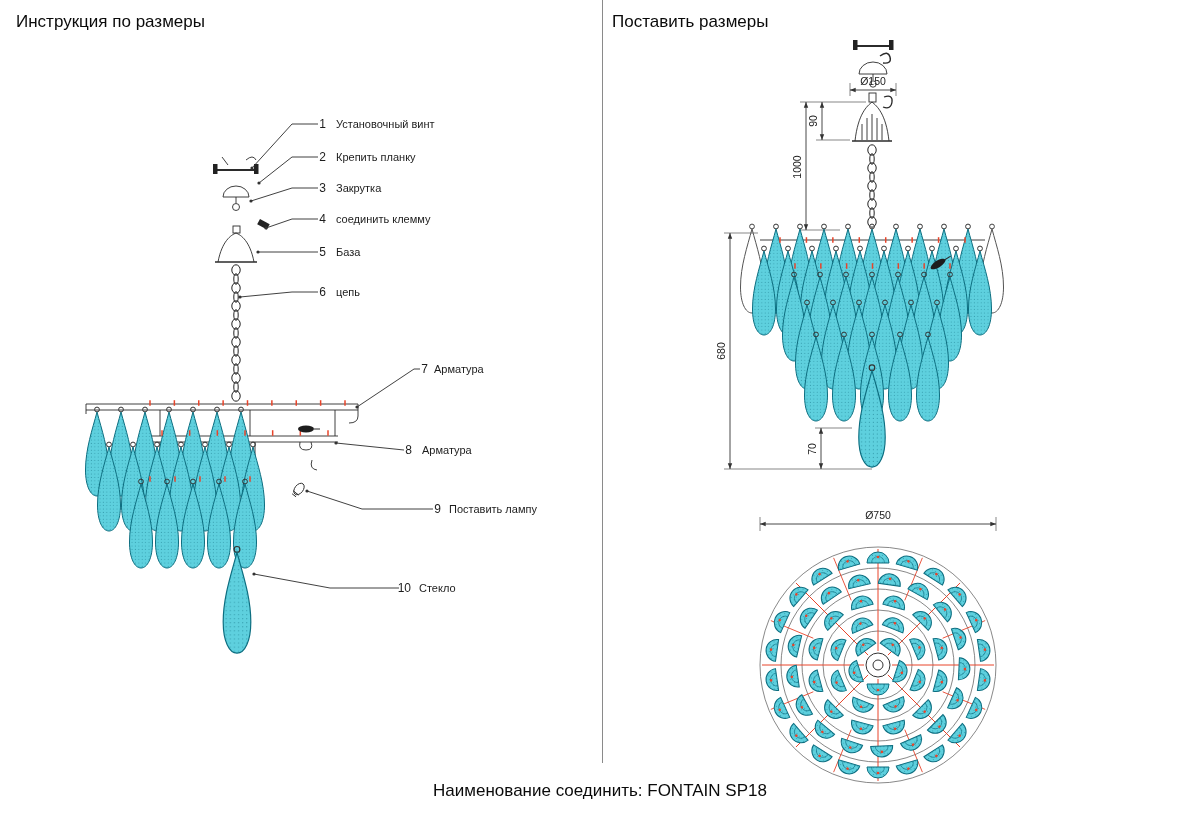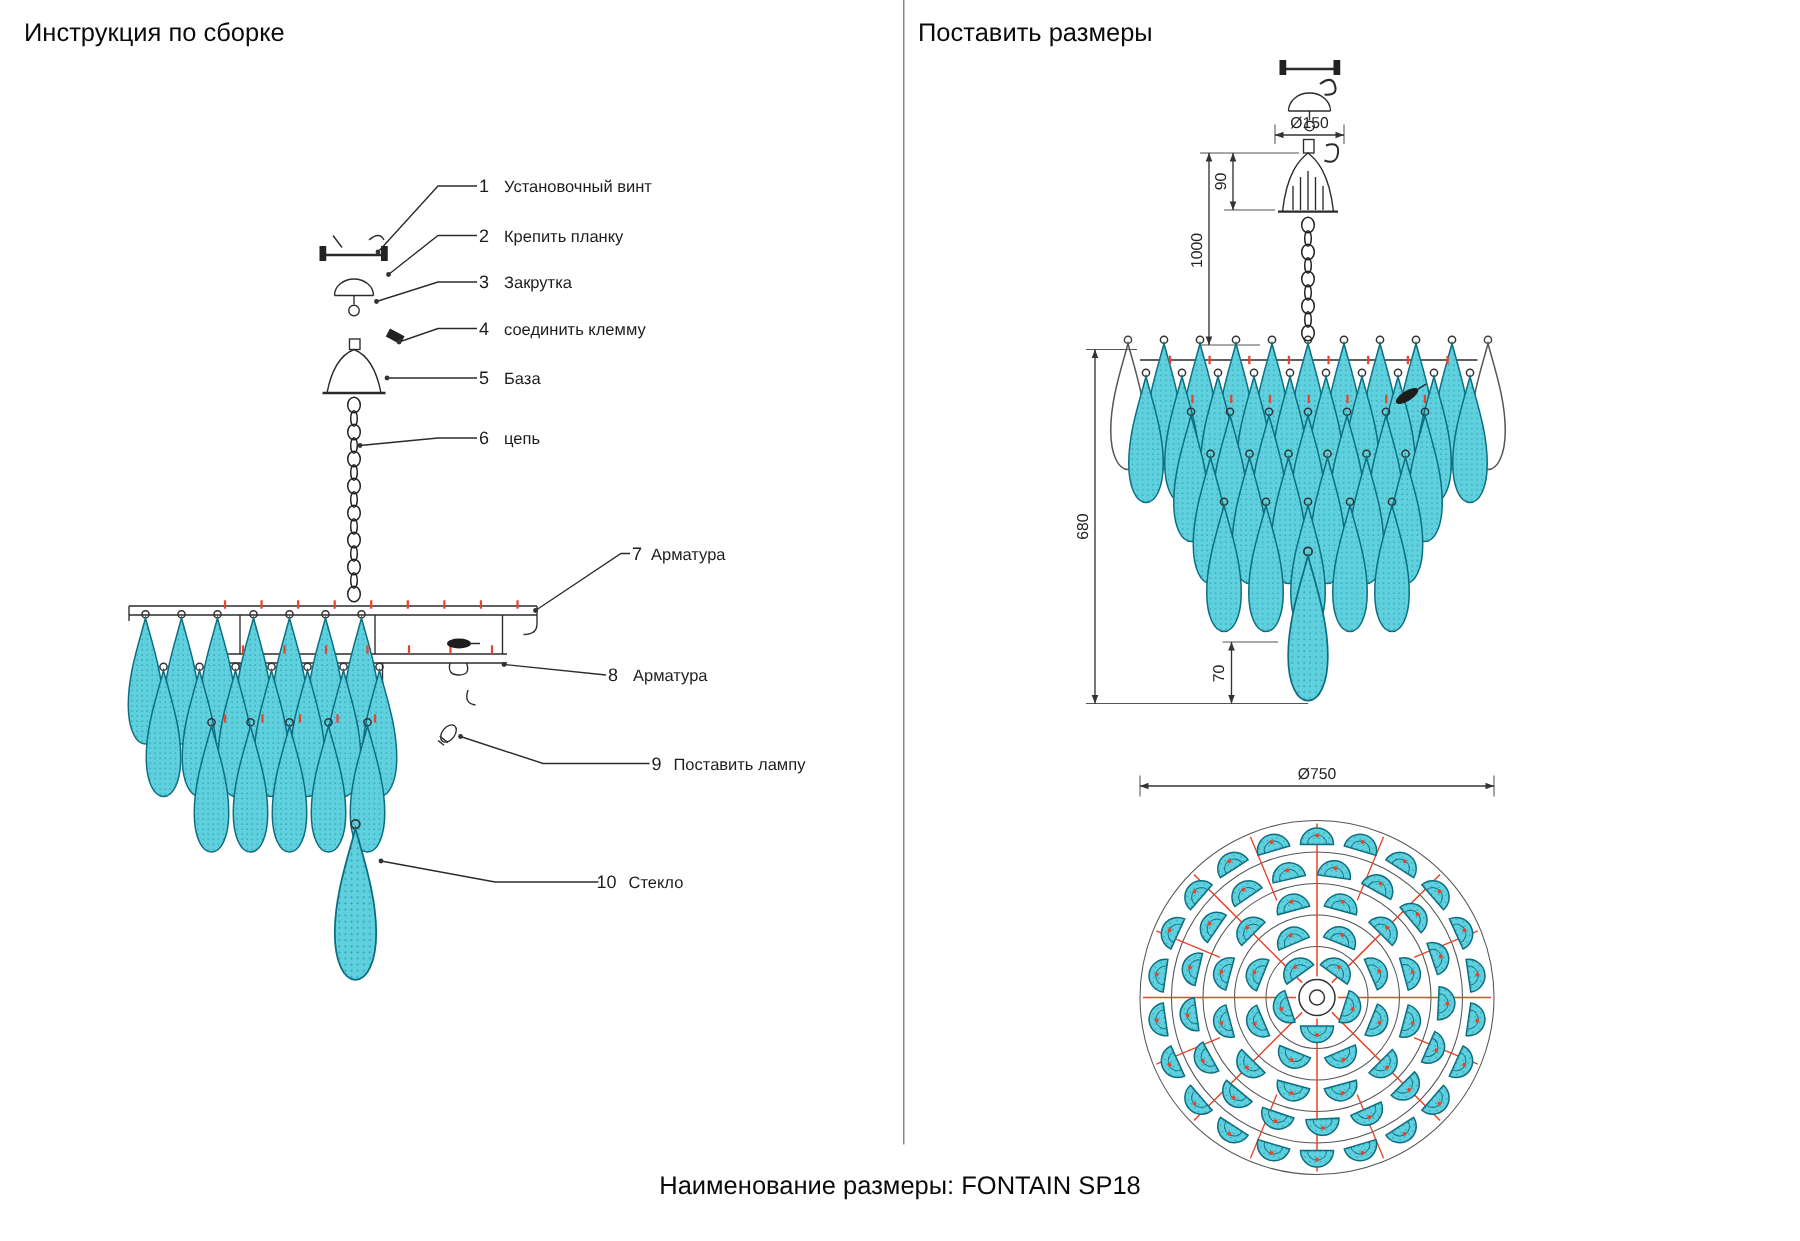--- a/index.html
+++ b/index.html
@@ -41,21 +41,21 @@
     </g>
     <g id="fan">
       <path class="glass" d="M-11,2 A11,11 0 0 1 11,2 Z" stroke-width="0.8"></path>
       <path d="M-11,2 A11,11 0 0 1 11,2 Z" fill="url(#stip)" stroke="none"></path>
       <path d="M-6.5,2 A6.5,6.5 0 0 1 6.5,2" fill="none" stroke="#0d6e80" stroke-width="0.6"></path>
       <circle cx="0" cy="-4" r="1.3" fill="#e8442a"></circle>
     </g>
   </defs>
 </svg>
 
-<div class="title" style="left:16px">Инструкция по сборке</div>
+<div class="title" style="left:16px">Инструкция по размеры</div>
 <div class="title" style="left:612px">Поставить размеры</div>
 <div class="divider"></div>
 
 <svg id="left-svg" width="600" height="800" viewBox="0 0 600 800" style="left:0">
   <g class="ln thin">
     <line x1="214" y1="170" x2="258" y2="170" stroke-width="1.8"></line>
     <rect x="213" y="164" width="4.5" height="10" fill="#222" stroke="none"></rect>
     <rect x="254" y="164" width="4.5" height="10" fill="#222" stroke="none"></rect>
     <path d="M246,160 q7,-6 10,0"></path>
     <line x1="222" y1="157" x2="228" y2="165"></line>
@@ -444,13 +444,13 @@
       <use href="#fan" transform="rotate(36 278 665) translate(278,644)"></use>
       <use href="#fan" transform="rotate(108 278 665) translate(278,644)"></use>
       <use href="#fan" transform="rotate(180 278 665) translate(278,644)"></use>
       <use href="#fan" transform="rotate(252 278 665) translate(278,644)"></use>
       <use href="#fan" transform="rotate(324 278 665) translate(278,644)"></use>
       <circle cx="278" cy="665" r="12" fill="#fff" stroke="#333" stroke-width="1"></circle>
       <circle cx="278" cy="665" r="5" fill="#fff" stroke="#333" stroke-width="1"></circle>
     </g>
 </svg>
 
-<div class="footer">Наименование размеры: FONTAIN SP18</div>
+<div class="footer">Наименование соединить: FONTAIN SP18</div>
 
 </body></html>

